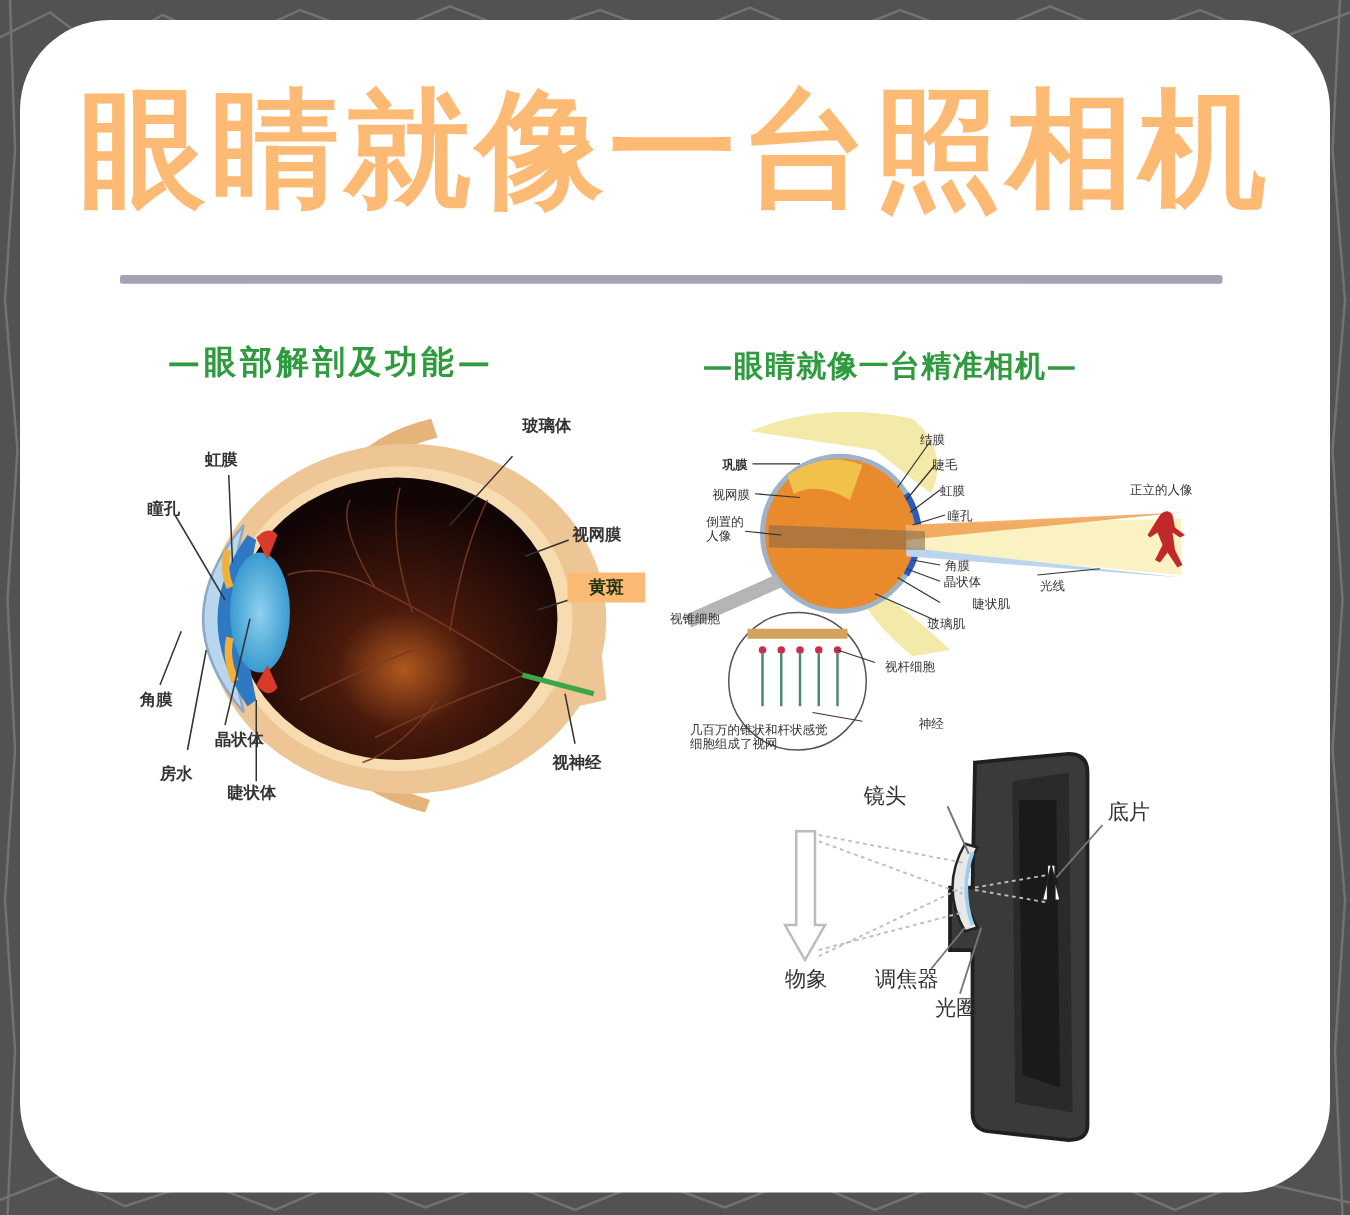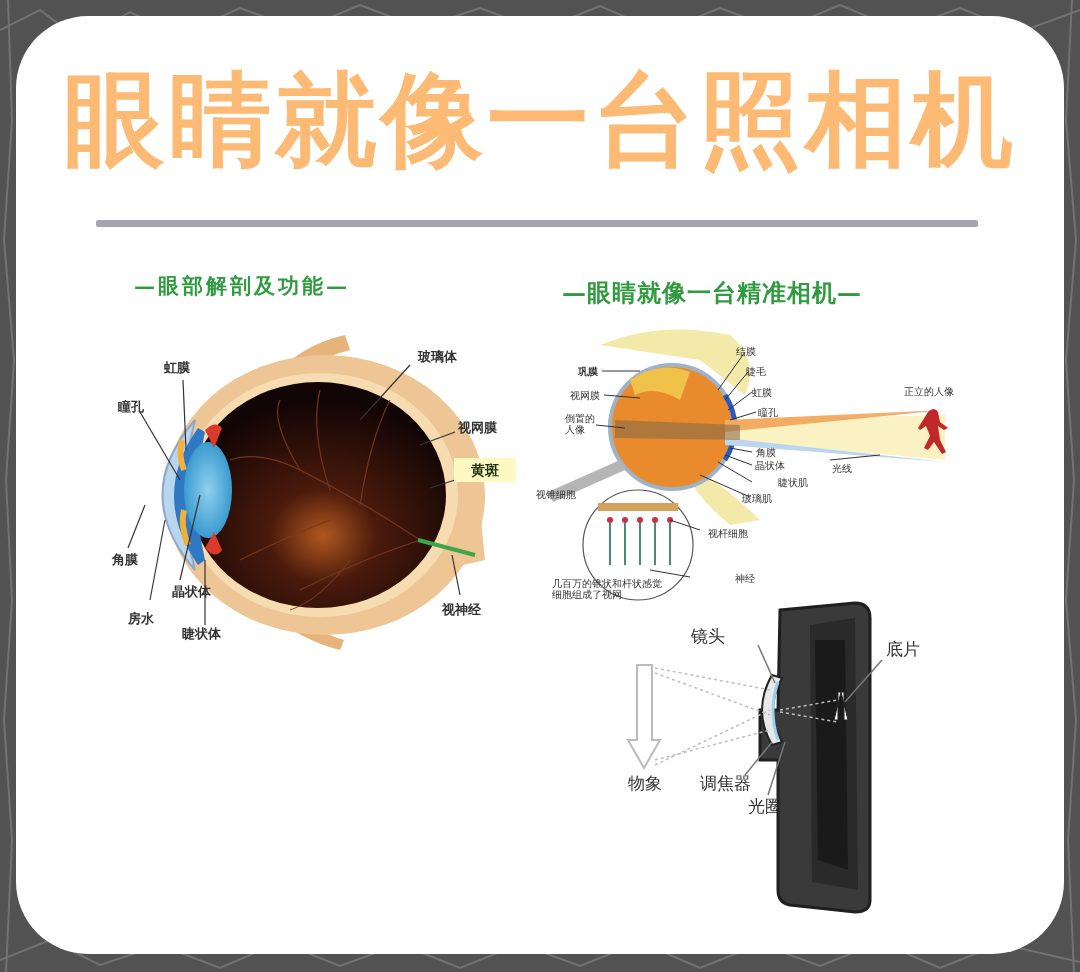--- a/index.html
+++ b/index.html
@@ -1,25 +1,25 @@
 <!DOCTYPE html>
 <html><head>
 <meta charset="utf-8">
 <style>
   html,body{margin:0;padding:0;}
   body{width:1080px;height:972px;position:relative;overflow:hidden;background:#525252;font-family:"DejaVu Sans",sans-serif;}
   .bgpat{position:absolute;left:0;top:0;width:1080px;height:972px;}
   .card{position:absolute;left:16px;top:16px;width:1048px;height:938px;background:#ffffff;border-radius:72px;overflow:hidden;}
   .title{position:absolute;left:0;top:60px;width:1080px;text-align:center;font-size:102px;font-weight:bold;color:#fdba74;letter-spacing:4px;line-height:120px;}
   .rule{position:absolute;left:96px;top:220px;width:882px;height:7px;background:#a7a3b2;border-radius:2px;}
-  .sub{position:absolute;font-family:"DejaVu Serif",serif;font-weight:bold;color:#2f9a3e;font-size:21px;letter-spacing:3px;}
+  .sub{position:absolute;font-family:"DejaVu Serif",serif;font-weight:bold;color:#2f9a3e;font-size:26px;letter-spacing:3px;}
   .lbl{position:absolute;font-family:"DejaVu Serif",serif;font-size:13px;font-weight:bold;color:#333;white-space:nowrap;}
   .lbl2{position:absolute;font-size:10px;color:#333;white-space:nowrap;}
   .lbl3{position:absolute;font-size:17px;color:#333;white-space:nowrap;}
-  .macula{position:absolute;left:454px;top:458px;width:62px;height:24px;background:#fef9c3;color:#1f3310;font-family:"DejaVu Serif",serif;font-weight:bold;font-size:14px;text-align:center;line-height:24px;}
+  .macula{position:absolute;left:454px;top:458px;width:62px;height:24px;background:#fdba74;color:#1f3310;font-family:"DejaVu Serif",serif;font-weight:bold;font-size:14px;text-align:center;line-height:24px;}
   svg{position:absolute;left:0;top:0;}
 </style>
 </head>
 <body>
 
 <svg class="bgpat" width="1080" height="972">
   <g stroke="#7a7a7a" stroke-width="2" fill="none" opacity="0.8">
     <path d="M0 30 L40 10 L80 40 L130 12 L180 35 L240 8 L300 30 L360 5 L420 28 L480 8 L540 30 L600 6 L660 32 L720 8 L780 30 L840 5 L900 30 L960 8 L1020 32 L1080 10"></path>
     <path d="M0 960 L50 940 L100 965 L160 945 L220 968 L280 942 L340 966 L400 944 L460 968 L520 944 L580 966 L640 942 L700 968 L760 944 L820 966 L880 942 L940 968 L1000 944 L1080 962"></path>
     <path d="M8 0 L12 120 L4 240 L14 360 L6 480 L12 600 L4 720 L12 840 L6 972"></path>
@@ -91,21 +91,21 @@
     <line x1="460" y1="595" x2="452" y2="555"></line>
   </g>
 </svg>
 
 <div class="lbl" style="left:164px;top:359px;">虹膜</div>
 <div class="lbl" style="left:118px;top:398px;">瞳孔</div>
 <div class="lbl" style="left:112px;top:551px;">角膜</div>
 <div class="lbl" style="left:172px;top:583px;">晶状体</div>
 <div class="lbl" style="left:128px;top:610px;">房水</div>
 <div class="lbl" style="left:182px;top:625px;">睫状体</div>
-<div class="lbl" style="left:418px;top:348px;">玻璃体</div>
+<div class="lbl" style="left:418px;top:332px;">玻璃体</div>
 <div class="lbl" style="left:458px;top:419px;">视网膜</div>
 <div class="macula">黄斑</div>
 <div class="lbl" style="left:442px;top:601px;">视神经</div>
 
 <div class="sub" style="left:562px;top:277px;font-size:24px;letter-spacing:1px;">—眼睛就像一台精准相机—</div>
 
 <svg width="1080" height="972">
 
   <path d="M600 345 Q660 320 730 335 Q760 360 745 395 L700 360 Z" fill="#f3e9a8"></path>
   <path d="M700 470 Q740 500 760 520 L730 525 Q700 500 690 480 Z" fill="#f3e9a8"></path>

